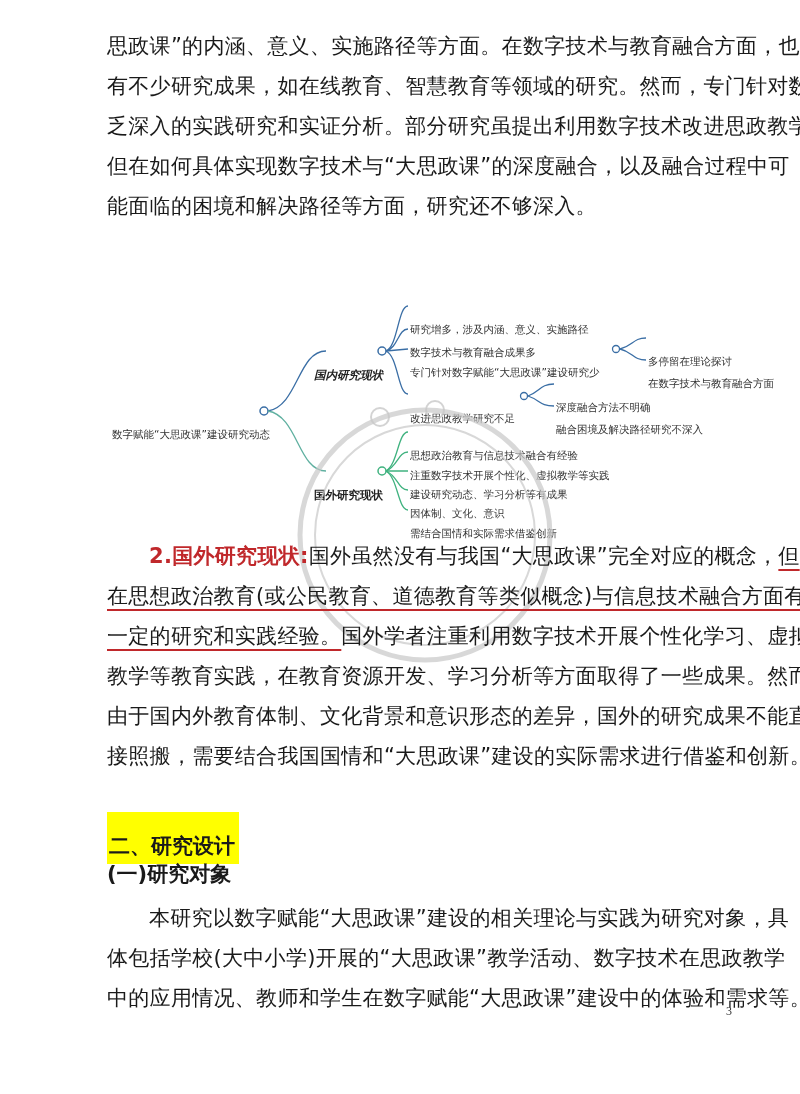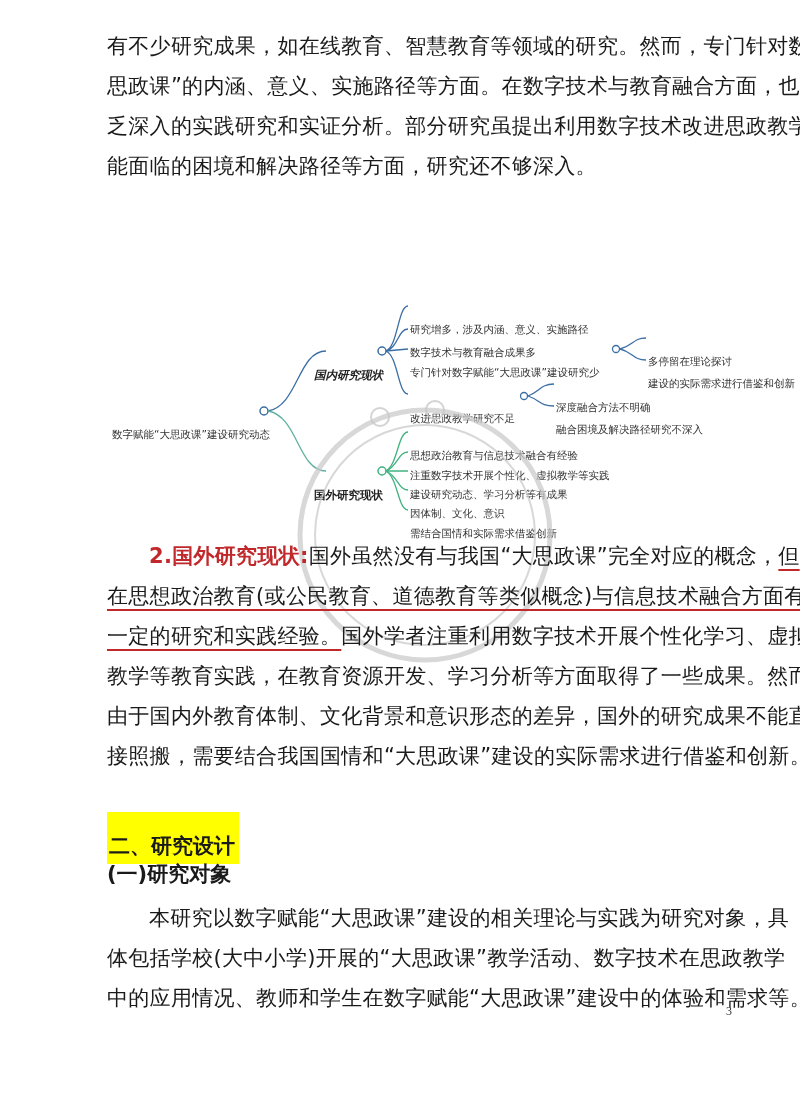--- a/index.html
+++ b/index.html
@@ -15,23 +15,24 @@
   .pageno { position:absolute; left:726px; top:1004px; font-size:12px; color:#333; font-family:"Liberation Serif", serif; }
   .mindmap { position:absolute; left:108px; top:296px; width:672px; height:228px; }
   .mm-text { position:absolute; font-size:10.5px; color:#333; white-space:nowrap;margin-top:24px; }
   .mm-bold { font-weight:bold; font-size:11.5px; color:#222; }
   .watermark { position:absolute; left:285px; top:395px; width:280px; height:280px; pointer-events:none; }
 </style>
 </head>
 <body>
 
 <div class="para" style="top:26px;">
+  <span class="line">思政课”的内涵、意义、实施路径等方面。在数字技术与教育融合方面，也</span>
   <span class="line">有不少研究成果，如在线教育、智慧教育等领域的研究。然而，专门针对数</span>
-  <span class="line">思政课”的内涵、意义、实施路径等方面。在数字技术与教育融合方面，也</span>
   <span class="line">乏深入的实践研究和实证分析。部分研究虽提出利用数字技术改进思政教学，</span>
+  <span class="line">但在如何具体实现数字技术与“大思政课”的深度融合，以及融合过程中可</span>
   <span class="line">能面临的困境和解决路径等方面，研究还不够深入。</span>
 </div>
 
 <div class="mindmap">
   <svg width="672" height="228" style="position:absolute;left:0;top:0;">
 
     <circle cx="156" cy="115" r="4" fill="#fff" stroke="#3a6ea5" stroke-width="1.5"></circle>
 
     <path d="M160 115 C 190 110, 190 55, 218 55" stroke="#3a6ea5" stroke-width="1.3" fill="none"></path>
 
@@ -60,21 +61,21 @@
   <div class="mm-text" style="left:4px;top:108px;">数字赋能“大思政课”建设研究动态</div>
   <div class="mm-text mm-bold" style="left:206px;top:48px;font-style:italic;">国内研究现状</div>
   <div class="mm-text mm-bold" style="left:206px;top:168px;">国外研究现状</div>
 
   <div class="mm-text" style="left:302px;top:3px;">研究增多，涉及内涵、意义、实施路径</div>
   <div class="mm-text" style="left:302px;top:26px;">数字技术与教育融合成果多</div>
   <div class="mm-text" style="left:302px;top:46px;">专门针对数字赋能“大思政课”建设研究少</div>
   <div class="mm-text" style="left:302px;top:92px;">改进思政教学研究不足</div>
 
   <div class="mm-text" style="left:540px;top:35px;">多停留在理论探讨</div>
-  <div class="mm-text" style="left:540px;top:57px;">建设的实际需求进行借鉴和创新</div>
+  <div class="mm-text" style="left:540px;top:57px;">在数字技术与教育融合方面</div>
   <div class="mm-text" style="left:448px;top:81px;">深度融合方法不明确</div>
   <div class="mm-text" style="left:448px;top:103px;">融合困境及解决路径研究不深入</div>
 
   <div class="mm-text" style="left:302px;top:129px;">思想政治教育与信息技术融合有经验</div>
   <div class="mm-text" style="left:302px;top:149px;">注重数字技术开展个性化、虚拟教学等实践</div>
   <div class="mm-text" style="left:302px;top:168px;">建设研究动态、学习分析等有成果</div>
   <div class="mm-text" style="left:302px;top:187px;">因体制、文化、意识</div>
   <div class="mm-text" style="left:302px;top:207px;">需结合国情和实际需求借鉴创新</div>
 </div>
 

